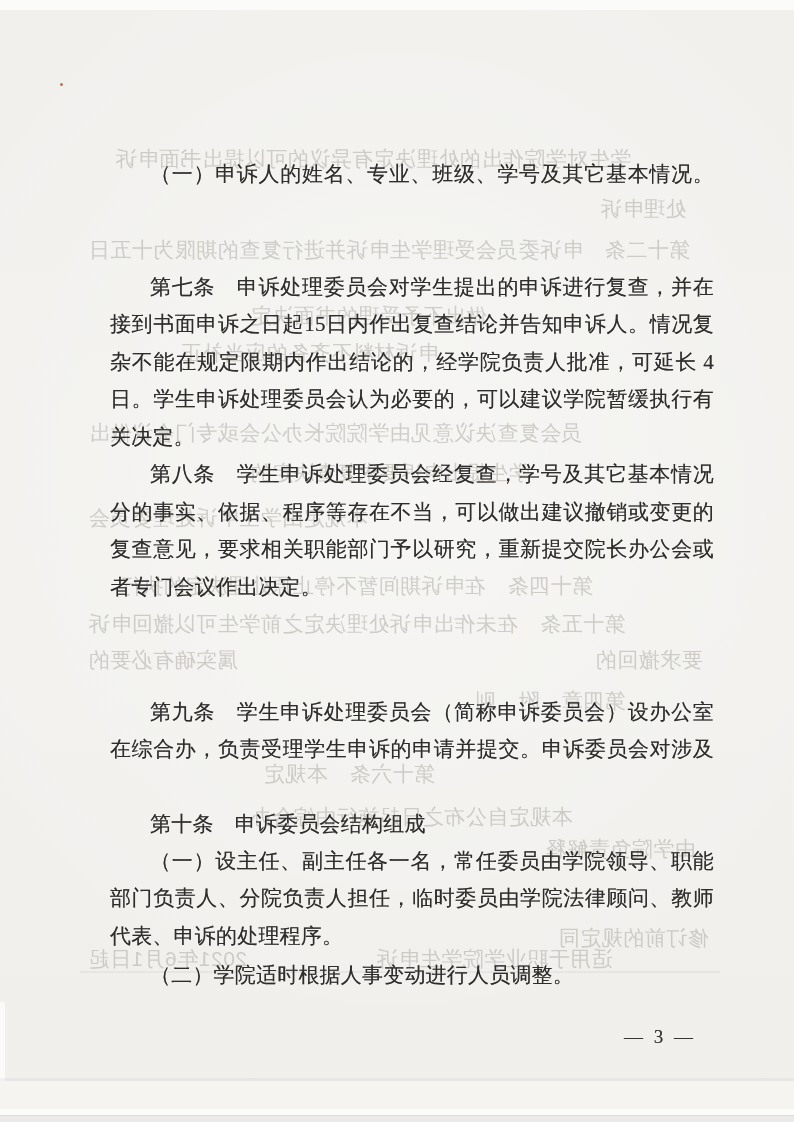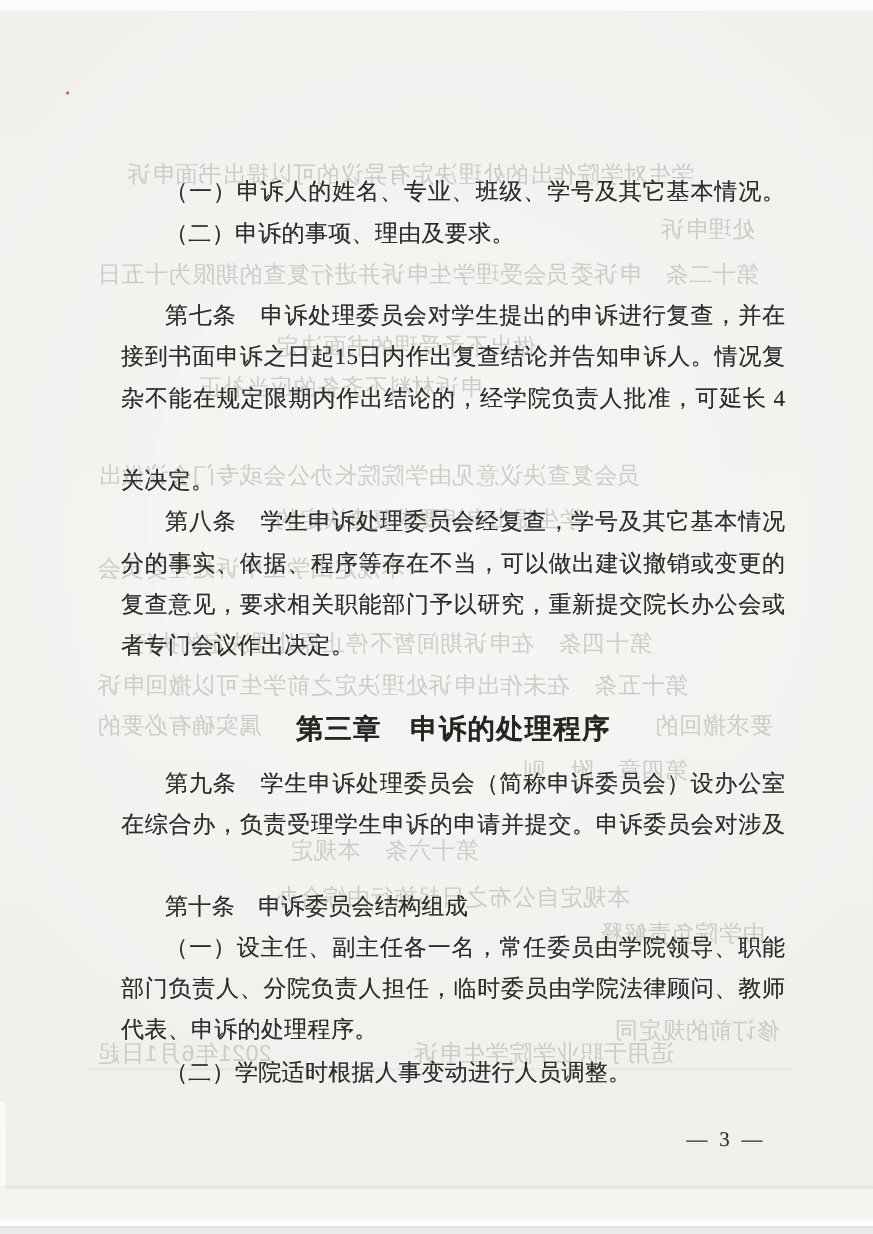--- a/index.html
+++ b/index.html
@@ -90,33 +90,32 @@
   <div class="ghost" style="top:647px;left:595px">要求撤回的</div>
   <div class="ghost" style="top:688px;left:475px">第四章　附　则</div>
   <div class="ghost" style="top:761px;left:263px">第十六条　本规定</div>
   <div class="ghost" style="top:804px;left:250px">本规定自公布之日起施行由综合办</div>
   <div class="ghost" style="top:836px;left:545px">由学院负责解释</div>
   <div class="ghost" style="top:925px;left:558px">修订前的规定同</div>
   <div class="ghost" style="top:946px;left:88px">适用于职业学院学生申诉　　　　　　2021年6月1日起</div>
   <div class="ghost-rule"></div>
 
   <div class="l ind jl" style="top:160px">（一）申诉人的姓名、专业、班级、学号及其它基本情况。</div>
-  <div class="l ind" style="top:198px">（二）申诉的事项、理由及要求。</div>
 
   <div class="l ind jl" style="top:273px">第七条　申诉处理委员会对学生提出的申诉进行复查，并在</div>
   <div class="l jl" style="top:310px">接到书面申诉之日起15日内作出复查结论并告知申诉人。情况复</div>
   <div class="l jl" style="top:348px">杂不能在规定限期内作出结论的，经学院负责人批准，可延长 4</div>
+  <div class="l jl" style="top:385px">日。学生申诉处理委员会认为必要的，可以建议学院暂缓执行有</div>
   <div class="l" style="top:423px">关决定。</div>
 
   <div class="l ind jl" style="top:460px">第八条　学生申诉处理委员会经复查，学号及其它基本情况</div>
   <div class="l jl" style="top:498px">分的事实、依据、程序等存在不当，可以做出建议撤销或变更的</div>
   <div class="l jl" style="top:535px">复查意见，要求相关职能部门予以研究，重新提交院长办公会或</div>
   <div class="l" style="top:573px">者专门会议作出决定。</div>
 
-  <div class="heading">第三章　申诉的处理程序</div>
 
   <div class="l ind jl" style="top:698px">第九条　学生申诉处理委员会（简称申诉委员会）设办公室</div>
   <div class="l jl" style="top:735px">在综合办，负责受理学生申诉的申请并提交。申诉委员会对涉及</div>
 
   <div class="l ind" style="top:810px">第十条　申诉委员会结构组成</div>
   <div class="l ind jl" style="top:847px">（一）设主任、副主任各一名，常任委员由学院领导、职能</div>
   <div class="l jl" style="top:884px">部门负责人、分院负责人担任，临时委员由学院法律顾问、教师</div>
   <div class="l" style="top:922px">代表、申诉的处理程序。</div>
   <div class="l ind" style="top:961px">（二）学院适时根据人事变动进行人员调整。</div>
 

